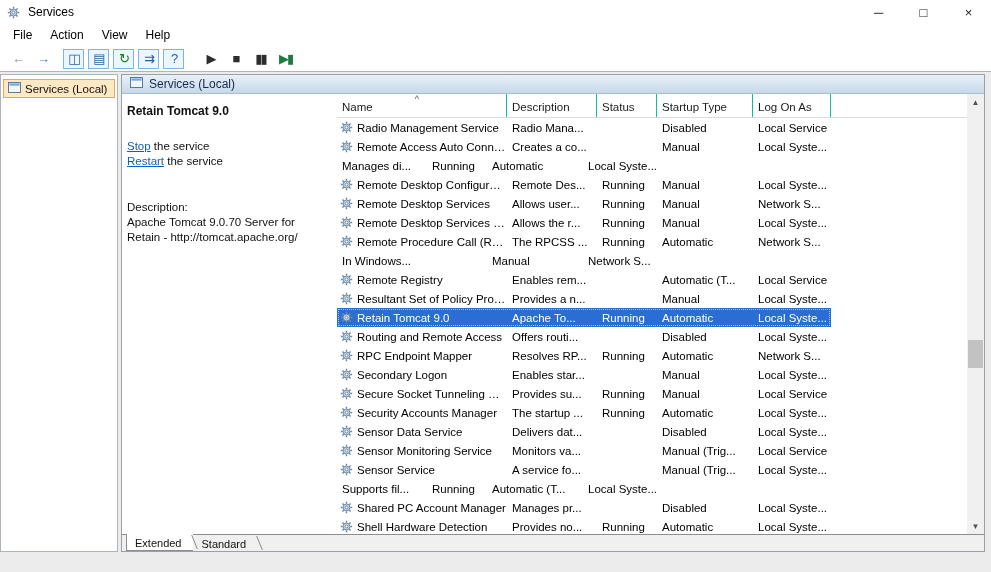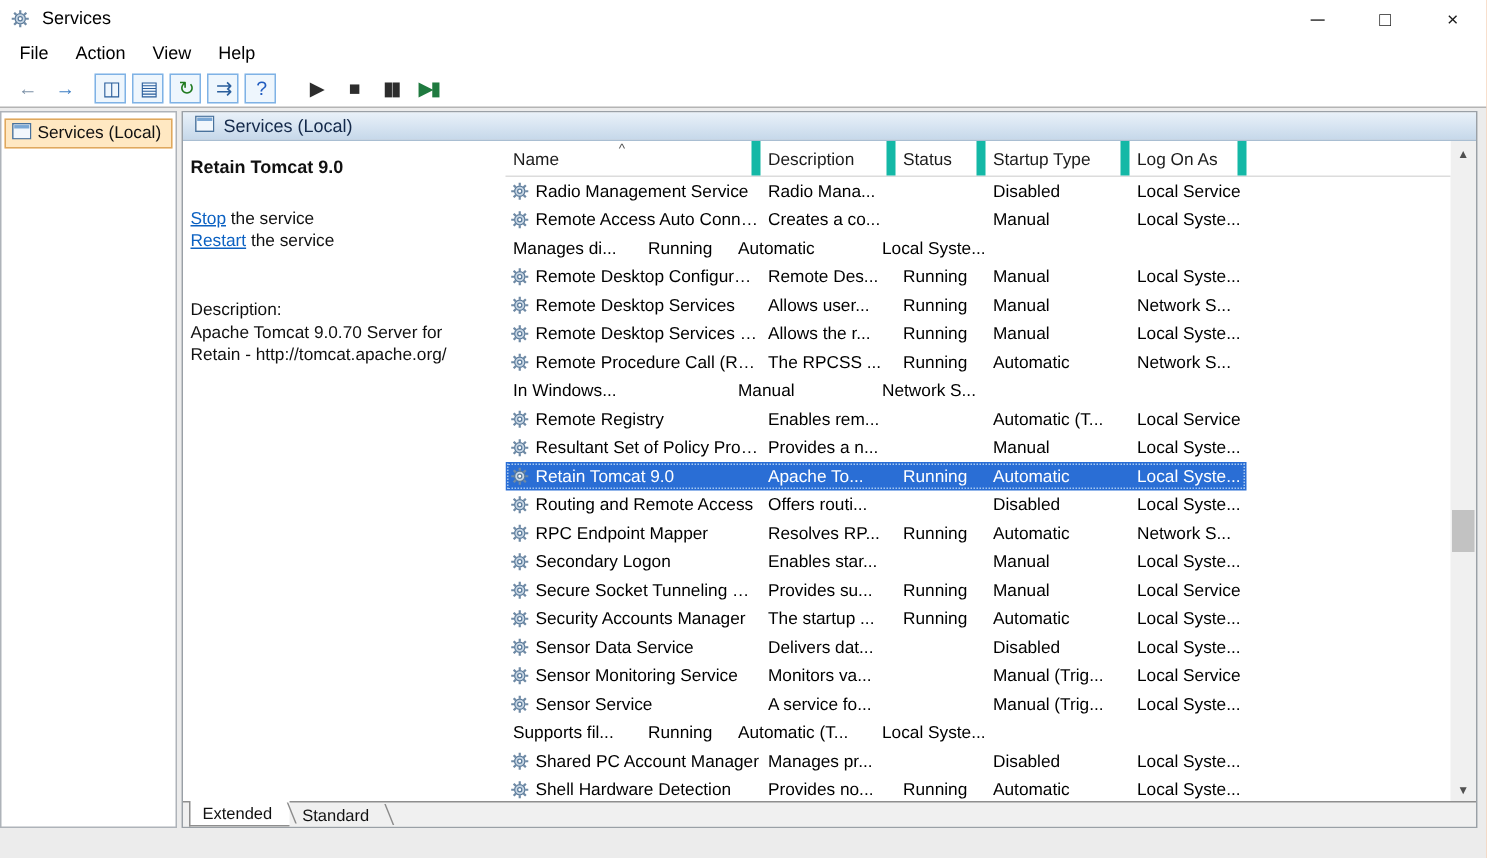--- a/index.html
+++ b/index.html
@@ -1,19 +1,19 @@
 <!DOCTYPE html>
 <html style="--selection-blue: #2a6ed5; --tree-selection-bg: #ffe8c2; --tree-selection-border: #dfa85e; --link-blue: #0b61c2;"><head>
 <meta charset="utf-8">
 <style>
   * { box-sizing: border-box; margin: 0; padding: 0; }
   html,body { width: 991px; height: 572px; overflow: hidden; }
   body { font-family: "Liberation Sans", "DejaVu Sans", sans-serif; font-size: 12px; color: #111; background: #ececec; }
 
-  .window { width: 991px; height: 572px; display: flex; flex-direction: column; background: #f97316; }
+  .window { width: 991px; height: 572px; display: flex; flex-direction: column; background: #fca5a5; }
 
   
   .titlebar { height: 24px; background: #ffffff; display: flex; align-items: center; padding-left: 7px; flex: none; }
   .titlebar .app-icon { width: 16px; height: 14px; margin-right: 5px; display: inline-flex; align-items: center; }
   .titlebar .title { font-size: 12px; color: #000; }
   .controls { margin-left: auto; display: flex; height: 100%; }
   .ctrl { width: 45px; height: 100%; display: flex; align-items: center; justify-content: center; font-size: 13px; color: #1a1a1a; cursor: default; }
 
   
   .menubar { height: 22px; background: #ffffff; display: flex; align-items: center; padding-left: 4px; flex: none; }
@@ -42,21 +42,21 @@
   .svc-title { font-weight: bold; font-size: 12px; margin-bottom: 22px; }
   .link-line { font-size: 11.5px; margin-bottom: 3px; }
   .link-line a { color: var(--link-blue); text-decoration: underline; cursor: pointer; }
   .desc-label { margin-top: 34px; font-size: 11.5px; }
   .desc-text { margin-top: 2px; font-size: 11.5px; line-height: 15px; width: 195px; }
 
   
   .list-area { flex: 1; min-width: 0; display: flex; flex-direction: column; }
   .col-headers { height: 24px; flex: none; display: flex; border-bottom: 1px solid #dcdcdc; position: relative; background: #fff; }
   .hcell { position: relative; display: flex; align-items: flex-end; padding: 0 0 4px 5px; font-size: 11.5px; color: #1c1c1c;
-           border-right: 6px solid #14b8a6; cursor: default; }
+           border-right: 1px solid #14b8a6; cursor: default; }
   .sort { position: absolute; top: 0px; left: 46%; font-size: 9px; color: #555; }
 
   .rows { flex: 1; overflow: hidden; }
   .row { height: 19px; display: flex; }
   .band { display: flex; width: 494px; }
   .cell { height: 19px; display: flex; align-items: center; padding-left: 5px; font-size: 11.5px; color: #000;
           white-space: nowrap; overflow: hidden; }
   .cell .txt { flex: 1; overflow: hidden; text-overflow: ellipsis; white-space: nowrap; }
   .cell.c0 { padding-left: 3px; gap: 3px; }
   .svc-icon { width: 14px; flex: none; display: inline-flex; align-items: center; }

